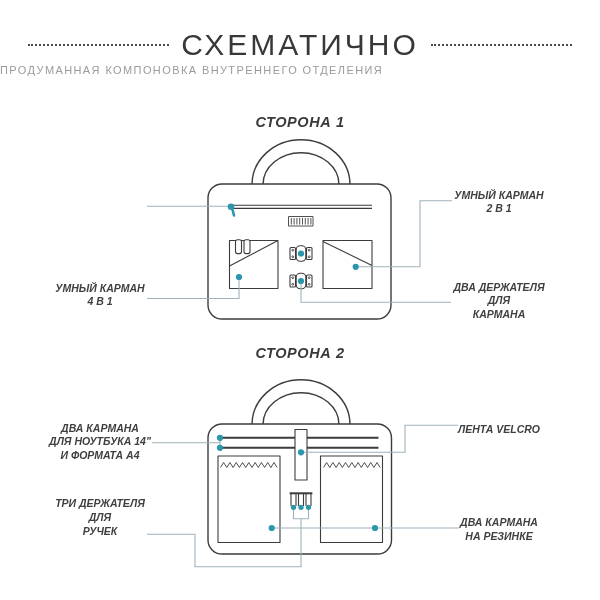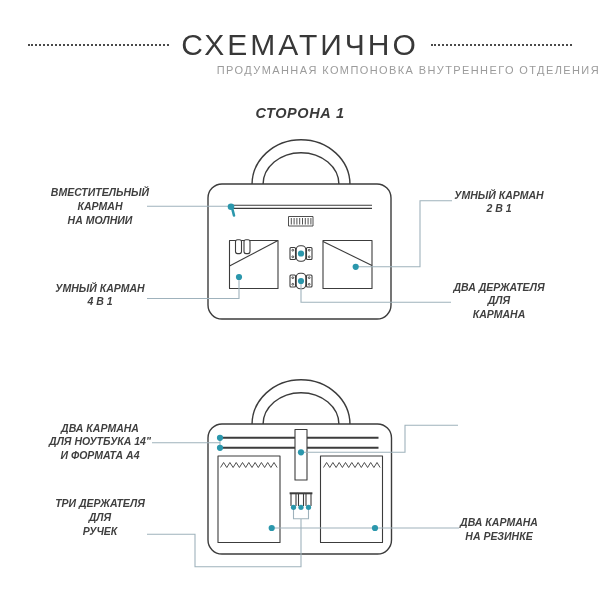--- a/index.html
+++ b/index.html
@@ -17,28 +17,28 @@
   .header-row{
     position:absolute;top:28px;left:28px;right:28px;height:34px;
     display:flex;align-items:center;
   }
   .dots{flex:1;height:0;border-top:2px dotted #4a4a4a;}
   .main-title{
     padding:0 12px;font-size:30px;font-weight:400;letter-spacing:3px;
     color:#383838;white-space:nowrap;line-height:34px;
   }
   .subtitle{
-    position:absolute;top:64px;left:0;width:600px;text-align:right;
+    position:absolute;top:64px;left:0;width:600px;text-align:left;
     font-size:11px;letter-spacing:1.4px;color:var(--muted);font-weight:400;
   }
   .section-title{
     position:absolute;left:0;width:600px;text-align:center;
     font-size:14.5px;font-style:italic;font-weight:700;letter-spacing:.6px;color:#3a3a3a;
   }
-  #side1-title{top:105px;}
+  #side1-title{top:114px;}
   #side2-title{top:345px;}
   
   .callout{
     position:absolute;width:150px;text-align:center;white-space:pre-line;
     font-size:10.5px;line-height:13.8px;font-style:italic;font-weight:700;color:#3f3f3f;
   }
   .cl-left{left:25px;}
   .cl-right{left:424px;}
   #lbl-zipper{top:186px;}
   #lbl-4in1{top:281.5px;}
@@ -66,20 +66,21 @@
 <div id="stage">
 
   <div class="header-row">
     <div class="dots"></div>
     <div class="main-title">СХЕМАТИЧНО</div>
     <div class="dots"></div>
   </div>
   <div class="subtitle">ПРОДУМАННАЯ КОМПОНОВКА ВНУТРЕННЕГО ОТДЕЛЕНИЯ</div>
 
   <div class="section-title" id="side1-title">СТОРОНА 1</div>
+  <div class="section-title" id="side2-title">СТОРОНА 2</div>
 
   <svg id="diagram" viewBox="0 0 600 600" aria-hidden="true">
 
     <g>
       <path class="outline" d="M252 184.7 A49 45 0 0 1 350 184.7"></path>
       <path class="outline" d="M263 184.7 A38 32 0 0 1 339 184.7"></path>
       <rect class="fillw" x="208" y="184" width="183" height="135" rx="14"></rect>
 
       <path class="detail" d="M230 205.2 H372 M230 208.4 H372"></path>
       <path class="thin" d="M288.5 216.5 h24.5 v9.5 h-24.5 Z M291.3 218 v6.5 M294.1 218 v6.5 M296.9 218 v6.5 M299.7 218 v6.5 M302.5 218 v6.5 M305.3 218 v6.5 M308.1 218 v6.5 M310.9 218 v6.5"></path>
@@ -180,33 +181,31 @@
       <circle class="dot" cx="220" cy="447.8" r="3.1"></circle>
       <circle class="dot" cx="301" cy="452.3" r="3.1"></circle>
       <circle class="dot" cx="271.7" cy="528" r="3.1"></circle>
       <circle class="dot" cx="375" cy="528" r="3.1"></circle>
       <circle class="dot" cx="293.5" cy="507.3" r="2.6"></circle>
       <circle class="dot" cx="301" cy="507.3" r="2.6"></circle>
       <circle class="dot" cx="308.5" cy="507.3" r="2.6"></circle>
     </g>
   </svg>
 
-  <div class="callout cl-left" id="lbl-zipper">ВМЕСТИТЕЛЬНЫЙ
-КАРМАН
-НА МОЛНИИ</div>
   <div class="callout cl-left" id="lbl-4in1">УМНЫЙ КАРМАН
 4 В 1</div>
   <div class="callout cl-right" id="lbl-2in1">УМНЫЙ КАРМАН
 2 В 1</div>
   <div class="callout cl-right" id="lbl-wires">ДВА ДЕРЖАТЕЛЯ
 ДЛЯ
 КАРМАНА</div>
 
   <div class="callout cl-left" id="lbl-laptop">ДВА КАРМАНА
 ДЛЯ НОУТБУКА 14"
 И ФОРМАТА А4</div>
   <div class="callout cl-left" id="lbl-pens">ТРИ ДЕРЖАТЕЛЯ
 ДЛЯ
 РУЧЕК</div>
+  <div class="callout cl-right" id="lbl-velcro">ЛЕНТА VELCRO</div>
   <div class="callout cl-right" id="lbl-elastic">ДВА КАРМАНА
 НА РЕЗИНКЕ</div>
 
 </div>
 
 </body></html>

